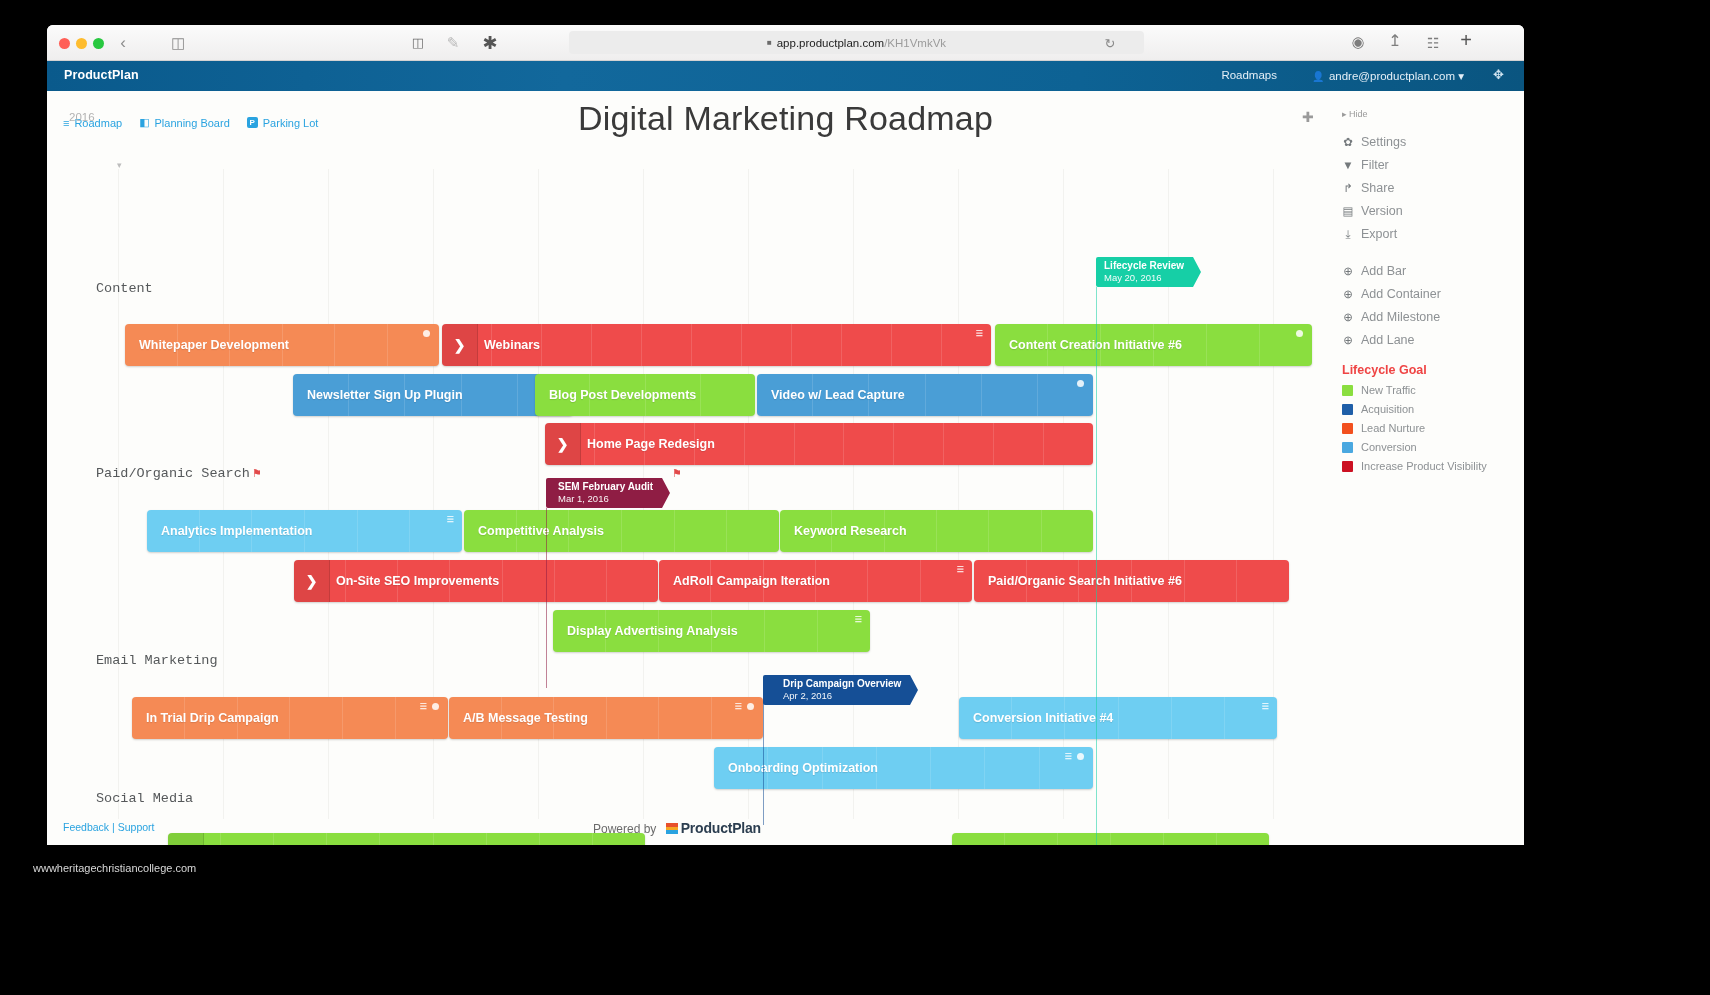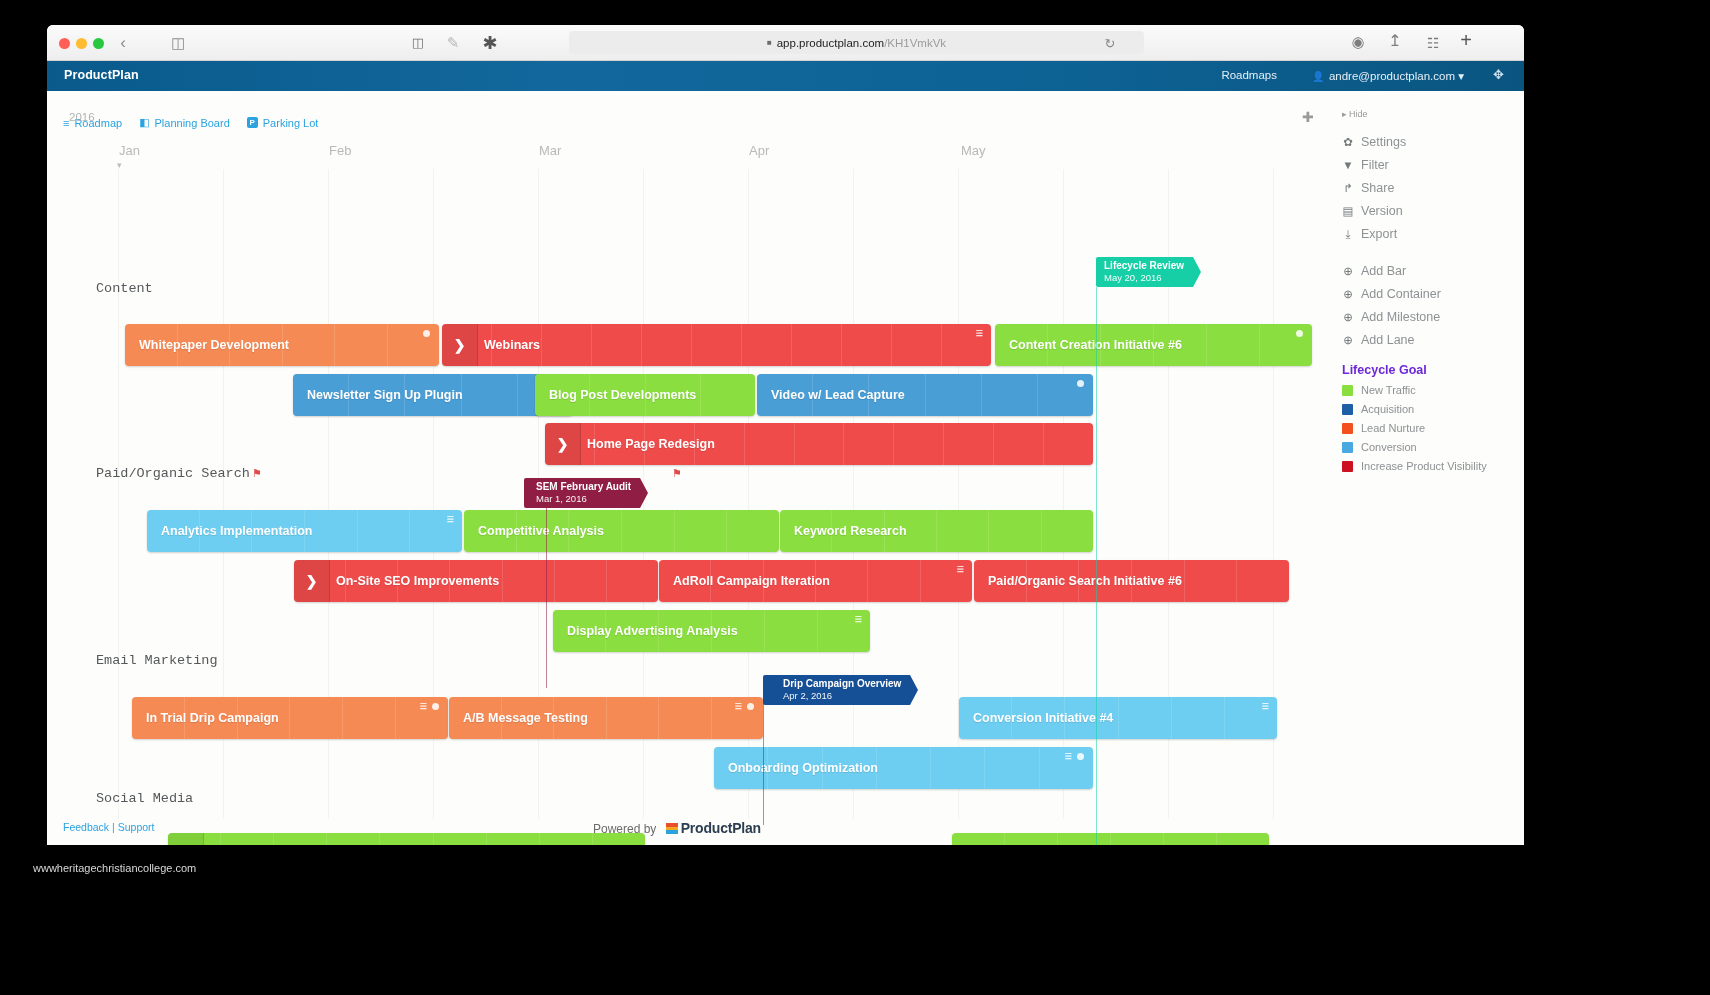--- a/index.html
+++ b/index.html
@@ -162,21 +162,21 @@
   
   #rpanel { position: absolute; right: 14px; top: 18px; width: 168px; }
   #rp-gear-float { position: absolute; left: -40px; top: 0px; font-size: 14px; color: #9a9a9a;}
   .rp-hide { font-size: 9px; color: #9a9a9a; margin-bottom: 16px; }
   .rp-item {
     font-size: 12.5px; color: #8d9194; margin-bottom: 9px;
     display: flex; align-items: center; gap: 7px;
   }
   .rp-item .rp-ico { width: 12px; text-align: center; font-size: 11.5px; color: #74797c; }
   .rp-gap { height: 14px; }
-  #legend-title { font-size: 12.5px; color: #6d28d9; font-weight: bold; margin: 16px 0 7px; }
+  #legend-title { font-size: 12.5px; color: #ef4444; font-weight: bold; margin: 16px 0 7px; }
   .legend-row { display: flex; align-items: center; gap: 8px; margin-bottom: 7px; }
   .legend-sw { width: 11px; height: 11px; border-radius: 1px; }
   .legend-lbl { font-size: 11px; color: #8d9194; }
 
   
   #footer-left { position: absolute; left: 16px; bottom: 12px; font-size: 10.5px; color: #2aa3e0; }
   #footer-center {
     position: absolute; left: 0; bottom: 9px; width: 1260px;
     text-align: center; font-size: 12px; color: #6b6b6b;
   }
@@ -244,29 +244,23 @@
           <div class="vt">
             <span class="vt-ico">◧</span>
             <span>Planning Board</span>
           </div>
           <div class="vt">
             <span class="vt-ico boxed">P</span>
             <span>Parking Lot</span>
           </div>
         </div>
 
+      <div id="title">Digital Marketing Roadmap</div>
 
       <div id="yearlbl">2016</div>
-      <div id="months">
-          <span class="month" style="left: 72px;">Jan</span>
-          <span class="month" style="left: 282px;">Feb</span>
-          <span class="month" style="left: 492px;">Mar</span>
-          <span class="month" style="left: 702px;">Apr</span>
-          <span class="month" style="left: 914px;">May</span>
-        </div>
       <div id="lanecaret">▾</div>
 
       <div id="gridlines">
           <div class="gridline" style="left: 71px;"></div>
           <div class="gridline" style="left: 176px;"></div>
           <div class="gridline" style="left: 281px;"></div>
           <div class="gridline" style="left: 386px;"></div>
           <div class="gridline" style="left: 491px;"></div>
           <div class="gridline" style="left: 596px;"></div>
           <div class="gridline" style="left: 701px;"></div>
@@ -534,21 +528,21 @@
             </div>
           </div>
         </div>
       <div id="ms-layer">
           <div class="marker-line" style="left: 1049px; top: 196px; height: 590px; background: rgb(22, 207, 166); opacity: 0.55;"></div>
           <div class="milestone" style="left: 1049px; top: 166px; background: rgb(22, 207, 166); color: rgb(22, 207, 166);">
             <div class="ms-title" style="color: rgb(255, 255, 255);">Lifecycle Review</div>
             <div class="ms-date" style="color: rgb(255, 255, 255);">May 20, 2016</div>
           </div>
           <div class="marker-line" style="left: 499px; top: 417px; height: 180px; background: rgb(143, 29, 68); opacity: 0.55;"></div>
-          <div class="milestone" style="left: 477px; top: 387px; background: rgb(143, 29, 68); color: rgb(143, 29, 68); padding-left: 12px;">
+          <div class="milestone" style="left: 499px; top: 387px; background: rgb(143, 29, 68); color: rgb(143, 29, 68); padding-left: 12px;">
             <div class="ms-title" style="color: rgb(255, 255, 255);">SEM February Audit</div>
             <div class="ms-date" style="color: rgb(255, 255, 255);">Mar 1, 2016</div>
           </div>
           <div class="marker-line" style="left: 716px; top: 604px; height: 130px; background: rgb(21, 79, 150); opacity: 0.55;"></div>
           <div class="milestone" style="left: 716px; top: 584px; background: rgb(21, 79, 150); color: rgb(21, 79, 150); padding-left: 20px;">
             <div class="ms-title" style="color: rgb(255, 255, 255);">Drip Campaign Overview</div>
             <div class="ms-date" style="color: rgb(255, 255, 255);">Apr 2, 2016</div>
           </div>
         </div>
 

